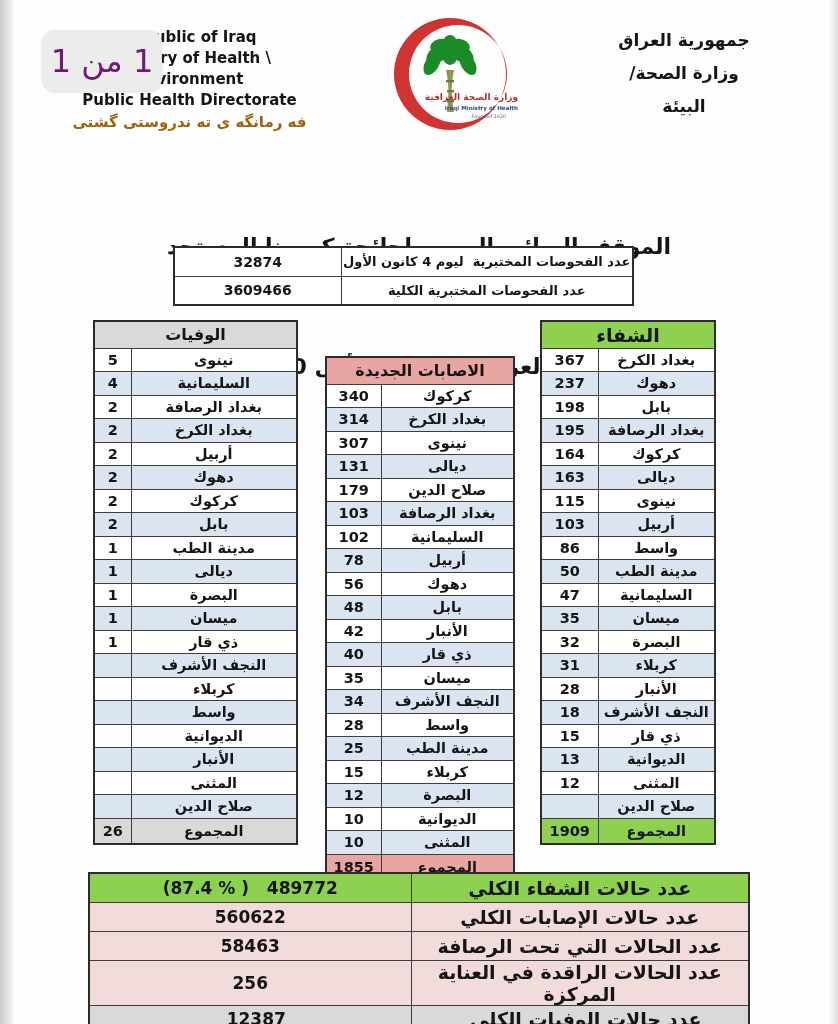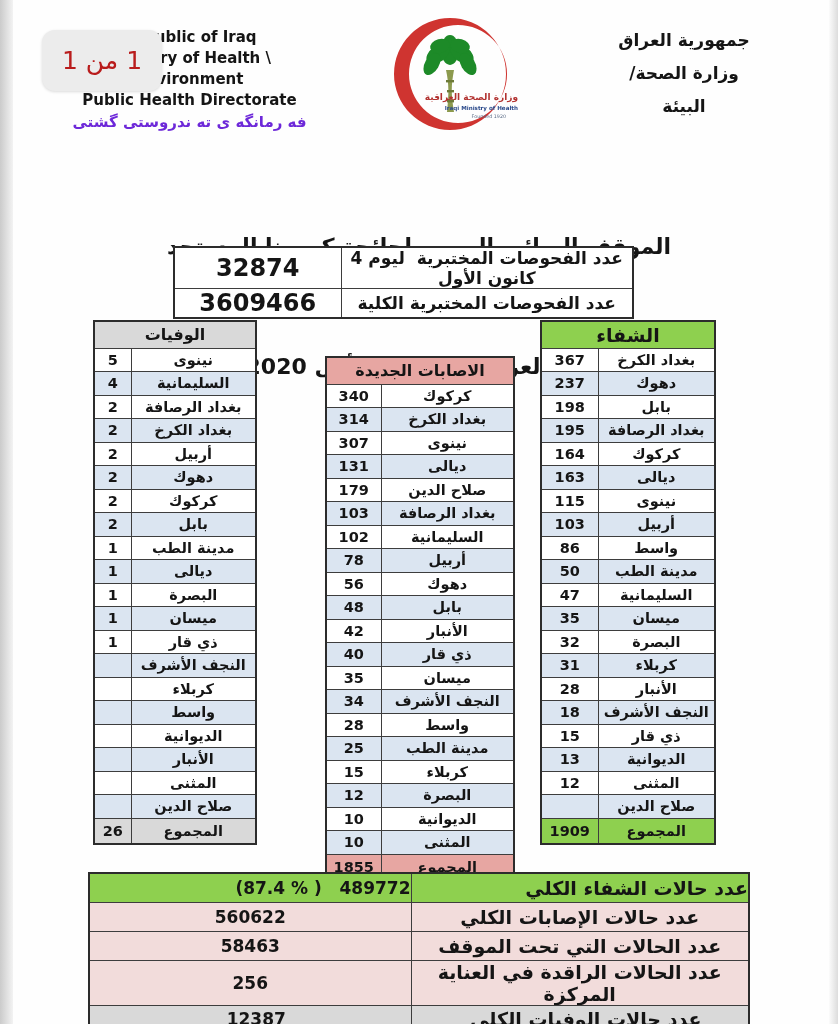--- a/index.html
+++ b/index.html
@@ -6,69 +6,69 @@
   .page{position:relative;width:838px;height:1024px;background:#fefefe;overflow:hidden;
         font-family:"DejaVu Sans", sans-serif;color:#151515;}
   .edge-left{position:absolute;left:0;top:0;width:13px;height:100%;
              background:linear-gradient(to right,#cbcbcb,#f3f3f3);}
   .edge-right{position:absolute;right:0;top:0;width:9px;height:100%;
               background:linear-gradient(to left,#dcdcdc,#fbfbfb);}
 
   
   .hdr-left{position:absolute;left:62px;top:27px;width:255px;text-align:center;
             font-weight:bold;font-size:15px;line-height:21px;}
-  .hdr-left .kurdish{font-size:15px;margin-top:1px;color:#6d28d9;}
+  .hdr-left .kurdish{font-size:15px;margin-top:1px;color:#a16207;}
   .page-badge{position:absolute;left:42px;top:30px;width:120px;height:61px;border-radius:13px;
               background:#ececec;box-shadow:0 1px 3px rgba(0,0,0,.14);
               display:flex;align-items:center;justify-content:center;
-              font-size:25px;color:#b91c1c;z-index:5;}
+              font-size:32px;color:#701a75;z-index:5;}
   .logo{position:absolute;left:388px;top:13px;width:135px;height:120px;}
   .hdr-right{position:absolute;right:84px;top:24px;width:140px;text-align:center;
              font-weight:bold;font-size:17px;line-height:33px;direction:rtl;}
 
   
   .title{position:absolute;top:147px;left:0;right:0;text-align:center;direction:rtl;
          font-weight:bold;font-size:22px;line-height:40px;white-space:pre-wrap;}
 
   
   table{border-collapse:collapse;table-layout:fixed;direction:rtl;}
   td,th{border:1.5px solid var(--border);padding:0;text-align:center;vertical-align:middle;
         font-weight:bold;overflow:hidden;}
   table{border:2px solid #2c2c2c;}
 
   
   .tests{position:absolute;left:173px;top:246px;width:459px;background:#fff;}
   .tests tr{height:29px;}
-  .tests td.lbl{font-size:17px;white-space:pre-wrap;}
-  .tests td.val{font-size:24px;direction:ltr;}
+  .tests td.lbl{font-size:13px;white-space:pre-wrap;}
+  .tests td.val{font-size:14px;direction:ltr;}
   .tests col.lbl-col{width:292px;} .tests col.val-col{width:167px;}
 
   
   .stat{position:absolute;top:320px;background:#fff;}
   .stat thead tr{height:27px;} .stat tbody tr{height:23.5px;} .stat tfoot tr{height:26px;}
   .stat th{font-size:16px;}
   .stat td.name{font-size:14.5px;} .stat td.val{font-size:14.5px;direction:ltr;}
   .stat tbody tr:nth-child(odd) td{background:#ffffff;}
   .stat tbody tr:nth-child(even) td{background:var(--stripe);}
   #tbl-rec{left:540px;width:176px;}  #tbl-rec col.val-col{width:57px;}
   #tbl-new{left:325px;width:190px;margin-top:36px;}  #tbl-new col.val-col{width:55px;}
-  #tbl-dth{left:93px;width:164px;}   #tbl-dth col.val-col{width:37px;}
+  #tbl-dth{left:93px;width:205px;}   #tbl-dth col.val-col{width:37px;}
   #tbl-rec th{font-size:19px;}
   .tone-green thead th,.tone-green tfoot td{background:var(--green);}
   .tone-pink thead th,.tone-pink tfoot td{background:var(--pink);}
   .tone-gray thead th,.tone-gray tfoot td{background:var(--gray);}
   .stat tfoot td{font-size:16px;}
 
   
   .summary{position:absolute;left:88px;top:872px;width:660px;}
   .summary tr{height:29px;}
   .summary td.lbl{font-size:19px;}
   .summary td.val{font-size:17px;direction:ltr;white-space:pre;}
   .summary col.lbl-col{width:338px;} .summary col.val-col{width:322px;}
-  .summary tr.tone-green td{background:var(--green);text-align:right;}
+  .summary tr.tone-green td{background:var(--green);}
   .summary tr.tone-pink_light td{background:var(--pink-light);}
   .summary tr.tone-gray td{background:var(--gray);padding-left:12px;}
 </style>
 </head>
 <body>
 
 <div class="page">
   <div class="edge-left"></div>
   <div class="edge-right"></div>
 
@@ -438,21 +438,21 @@
     <tbody>
         <tr class="tone-green">
           <td class="lbl">عدد حالات الشفاء الكلي</td>
           <td class="val" dir="ltr">(87.4 % )   489772</td>
         </tr>
         <tr class="tone-pink_light">
           <td class="lbl">عدد حالات الإصابات الكلي</td>
           <td class="val" dir="ltr">560622</td>
         </tr>
         <tr class="tone-pink_light">
-          <td class="lbl">عدد الحالات التي تحت الموقف</td>
+          <td class="lbl">عدد الحالات التي تحت الرصافة</td>
           <td class="val" dir="ltr">58463</td>
         </tr>
         <tr class="tone-pink_light">
           <td class="lbl">عدد الحالات الراقدة في العناية المركزة</td>
           <td class="val" dir="ltr">256</td>
         </tr>
         <tr class="tone-gray">
           <td class="lbl">عدد حالات الوفيات الكلي</td>
           <td class="val" dir="ltr">12387</td>
         </tr>

